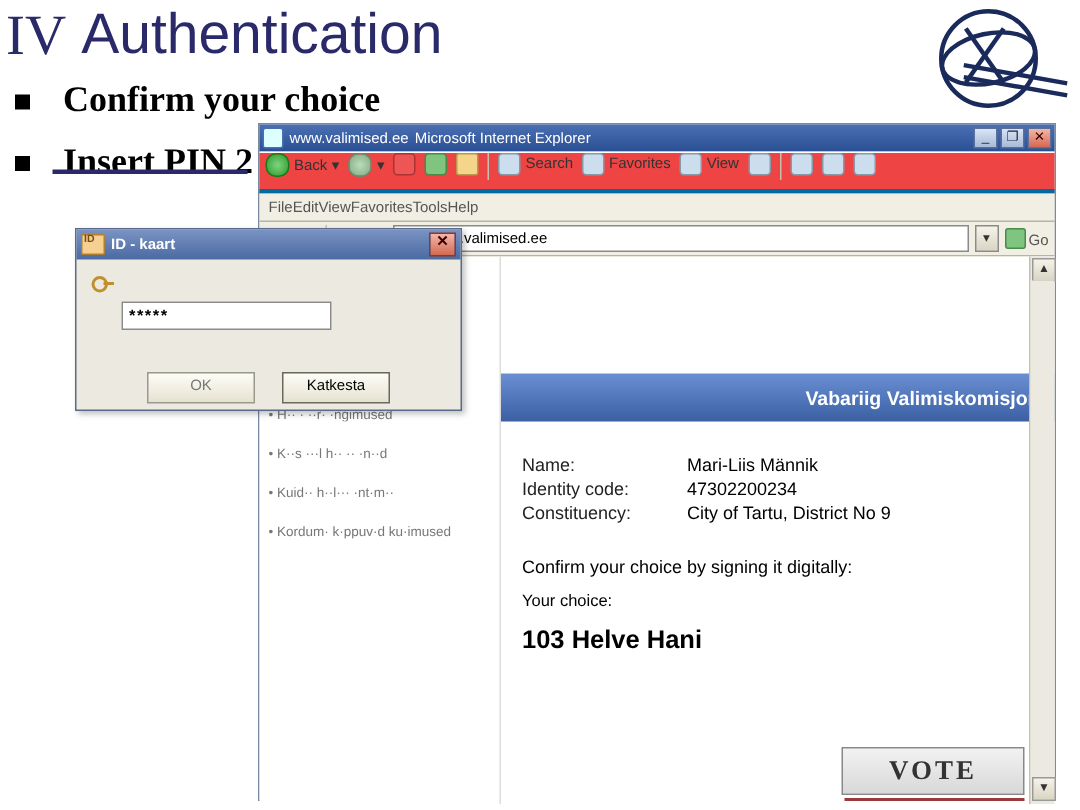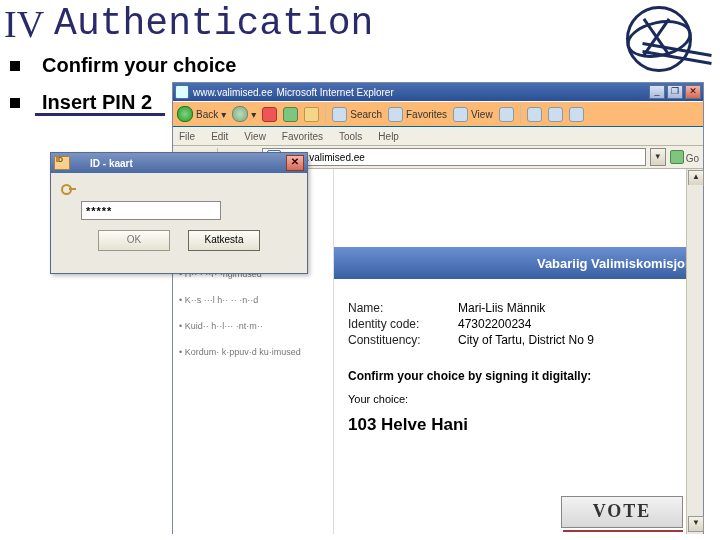--- a/index.html
+++ b/index.html
@@ -1,92 +1,92 @@
 <!DOCTYPE html>
 <html><head>
 <meta charset="utf-8">
 <style>
   html,body{margin:0;padding:0;width:720px;height:540px;font-family:Arial,Helvetica,sans-serif;background:#fff;overflow:hidden}
   .slide{position:relative;width:720px;height:540px}
   .title-row{display:flex;align-items:center}
   .title-num{font-family:"Times New Roman",serif;font-size:38px;color:#2a2a6a;padding:2px 10px 0 4px;font-weight:400}
-  .title-text{font-family:Liberation Mono, monospace;font-size:38px;color:#2a2a6a;font-weight:400}
+  .title-text{font-family:Liberation Sans, sans-serif;font-size:38px;color:#2a2a6a;font-weight:400}
   .bullets{padding:4px 0 0 10px}
   .bullet-row{display:flex;align-items:center;margin:4px 0 14px 0}
   .bullet-row.second{margin-top:8px}
   .sq{width:10px;height:10px;background:#000;margin-right:22px}
-  .bullet-text{font-family:Liberation Sans, sans-serif;font-size:20px;color:#000;font-weight:700}
+  .bullet-text{font-family:Liberation Serif, serif;font-size:24px;color:#000;font-weight:700}
   .underline-bar{position:absolute;left:35px;top:113px;width:130px;height:3px;background:#2a2a6a}
   
   .logo{position:absolute;right:26px;top:2px;width:72px;height:72px}
   .logo .ring{position:absolute;width:60px;height:60px;border:3px solid #1a2a5a;border-radius:50%;left:4px;top:4px}
   .logo .ell{position:absolute;width:60px;height:30px;border:3px solid #1a2a5a;border-radius:50%;left:4px;top:19px;transform:rotate(-12deg)}
   .logo .x1,.logo .x2{position:absolute;width:3px;height:44px;background:#1a2a5a;left:33px;top:13px}
   .logo .x1{transform:rotate(35deg)}
   .logo .x2{transform:rotate(-35deg)}
   .logo .sh1{position:absolute;right:-18px;top:46px;width:70px;height:3px;background:#1a2a5a;transform:rotate(10deg)}
   .logo .sh2{position:absolute;right:-18px;top:54px;width:70px;height:3px;background:#1a2a5a;transform:rotate(10deg)}
   
   .browser{position:absolute;left:172px;top:82px;width:530px;height:450px;border:1px solid #7b8aa3;background:#eceae0;font-size:10px;font-family:Tahoma,Arial,sans-serif}
   .b-titlebar{height:18px;background:linear-gradient(#4a6fb3,#2a4f93);display:flex;align-items:center;color:#fff;padding:0 2px;justify-content:space-between}
   .b-title-left{display:flex;align-items:center;gap:4px}
   .ie-icon{width:12px;height:12px;background:#dff;border:1px solid #4a6fb3;border-radius:2px;display:inline-block}
   .b-titlebtns{display:flex;gap:2px}
   .b-tbtn{width:14px;height:12px;background:linear-gradient(#d9e4f5,#a8b9d8);border:1px solid #5a6f99;font-size:9px;line-height:10px;text-align:center;color:#223}
   .b-tbtn.close{background:linear-gradient(#f5b5a8,#d46a52);color:#300}
-  .b-toolbar{height:24px;border-top:1px solid #fff;border-bottom:1px solid #0369a1;display:flex;align-items:center;gap:6px;padding:0 4px;color:#333;background:#fdba74}
+  .b-toolbar{height:24px;border-top:1px solid #fff;border-bottom:3px solid #0369a1;display:flex;align-items:flex-start;gap:6px;padding:0 4px;color:#333;background:#ef4444}
   .tb-sep{width:1px;height:18px;background:#c4c0b0}
   .tb-btn{display:flex;align-items:center;gap:3px;font-size:10px;color:#333}
   .tb-ico{width:14px;height:14px;border-radius:7px;display:inline-block}
   .ico-back{background:radial-gradient(#7fd47f,#2a9a2a);border:1px solid #1a7a1a}
   .ico-fwd{background:radial-gradient(#bcdcbc,#7fa87f);border:1px solid #6a8a6a}
   .ico-stop{width:13px;height:13px;background:#e55;border:1px solid #a33;border-radius:3px}
   .ico-refresh{width:13px;height:13px;background:#7fc47f;border:1px solid #4a8a4a;border-radius:3px}
   .ico-home{width:13px;height:13px;background:#f5d58a;border:1px solid #b89a4a;border-radius:2px}
   .ico-generic{width:13px;height:13px;background:#cde;border:1px solid #89a;border-radius:3px}
-  .b-menubar{height:18px;border-bottom:1px solid #b8b4a4;display:flex;align-items:center;gap:16px;padding:0 6px;font-size:10px;color:#555;background:#f1efe4}
+  .b-menubar{height:18px;border-bottom:1px solid #b8b4a4;display:flex;align-items:center;gap:0;padding:0 6px;font-size:10px;color:#555;background:#f1efe4}
   .b-address{height:22px;border-bottom:1px solid #b8b4a4;display:flex;align-items:center;gap:4px;padding:0 4px;background:#f1efe4}
   .links-btn{font-size:10px;color:#555;padding:0 2px}
   .addr-label{font-size:10px;color:#555}
   .addr-input{flex:1;height:16px;border:1px solid #8a8a8a;background:#fff;font-size:10px;padding:0 4px;display:flex;align-items:center}
   .addr-drop{width:14px;height:16px;background:linear-gradient(#f5f3e8,#d9d5c4);border:1px solid #8a8a8a;text-align:center;font-size:9px;line-height:14px;color:#333}
   .go-btn{display:flex;align-items:flex-end;gap:2px;font-size:10px;color:#555}
   .go-ico{width:12px;height:12px;background:#7fc47f;border:1px solid #4a8a4a;border-radius:2px}
   
   .page{position:relative;background:#fff;height:365px;display:flex}
   .page-left{width:148px;border-right:1px solid #dcdcdc;padding:100px 6px 6px 6px;font-size:9px;color:#777}
   .page-left .li{margin:0 0 16px 0;white-space:nowrap;overflow:hidden}
   .page-right{flex:1;position:relative}
   .blue-band{position:absolute;left:0;right:0;top:78px;height:32px;background:linear-gradient(#6a8fd3,#3a5fa3);color:#fff;font-size:13px;font-weight:700;display:flex;align-items:center;justify-content:flex-end;padding-right:10px}
   .pr-body{position:absolute;left:0;right:0;top:118px;padding:12px 14px 0 14px;font-size:12px;color:#000}
   .info-row{display:flex;margin:2px 0}
   .info-label{width:110px;color:#222}
   .info-val{font-weight:400}
-  .confirm-text{margin:22px 0 10px 0;font-weight:700;font-size:12px}
+  .confirm-text{margin:22px 0 10px 0;font-weight:400;font-size:12px}
   .choice-label{font-size:11px;margin-bottom:10px}
   .choice-val{font-size:17px;font-weight:700;margin-bottom:24px}
   .vote-btn{position:absolute;right:20px;bottom:6px;width:120px;height:30px;background:linear-gradient(#f2f2f2,#d8d8d8);border:1px solid #888;font-family:"Times New Roman",serif;font-size:18px;font-weight:700;letter-spacing:2px;color:#333;text-align:center;line-height:28px}
   .vote-line{position:absolute;right:20px;bottom:2px;width:120px;height:2px;background:#9a3a3a}
   .vscroll{position:absolute;right:0;top:0;width:16px;height:100%;background:#eceae0;border-left:1px solid #c4c0b0}
   .vscroll .arrow{width:14px;height:14px;margin:1px;background:linear-gradient(#f5f3e8,#d9d5c4);border:1px solid #999;font-size:8px;text-align:center;line-height:12px;color:#333}
   .vscroll .track{position:absolute;top:16px;bottom:16px;left:0;right:0;background:#eceae0}
   
   .pin-dialog{position:absolute;left:50px;top:152px;width:256px;height:120px;border:1px solid #5a6a8a;background:#eceae0;font-family:Tahoma,Arial,sans-serif;font-size:10px;box-shadow:2px 2px 4px rgba(0,0,0,0.25)}
   .pin-titlebar{height:20px;background:linear-gradient(#7a93c3,#4a6aa3);display:flex;align-items:center;justify-content:space-between;color:#fff;padding:0 3px;font-weight:700}
-  .pin-t-left{display:flex;align-items:center;gap:20px}
+  .pin-t-left{display:flex;align-items:center;gap:4px}
   .pin-id-ico{width:14px;height:12px;background:#f5d090;border:1px solid #b08030;border-radius:1px;position:relative}
   .pin-id-ico:before{content:"ID";position:absolute;left:1px;top:-1px;font-size:7px;color:#7a4a10;font-weight:700}
   .pin-close{width:16px;height:14px;background:linear-gradient(#f5b5a8,#d46a52);border:1px solid #8a3a2a;color:#300;text-align:center;font-size:10px;line-height:12px}
   .pin-body{padding:8px 10px 6px 10px}
   .pin-instr{display:flex;align-items:center;gap:6px;color:#333;margin-bottom:6px}
   .pin-key-ico{width:14px;height:14px;display:inline-block;position:relative}
   .pin-key-ico:before{content:"";position:absolute;width:7px;height:7px;border:2px solid #c09030;border-radius:50%;left:0;top:3px}
   .pin-key-ico:after{content:"";position:absolute;width:7px;height:2px;background:#c09030;left:8px;top:7px}
   .pin-input{width:130px;height:17px;border:1px solid #8a8a8a;background:#fff;padding:0 4px;font-family:Arial;font-size:11px;letter-spacing:1px;display:flex;align-items:center;margin-left:20px;font-weight:700}
-  .pin-btns{display:flex;justify-content:center;gap:18px;margin-top:10px}
+  .pin-btns{display:flex;justify-content:center;gap:18px;margin-top:28px}
   .pin-btn{width:70px;height:19px;background:linear-gradient(#fdfdf7,#e6e2d2);border:1px solid #9a9a8a;font-size:10px;text-align:center;line-height:17px;color:#777}
   .pin-btn.active{color:#000;border:1px solid #6a6a5a}
 </style>
 </head>
 <body>
 <div class="slide">
 
   <div class="title-row">
     <div class="title-num">IV</div>
     <div class="title-text">Authentication</div>

